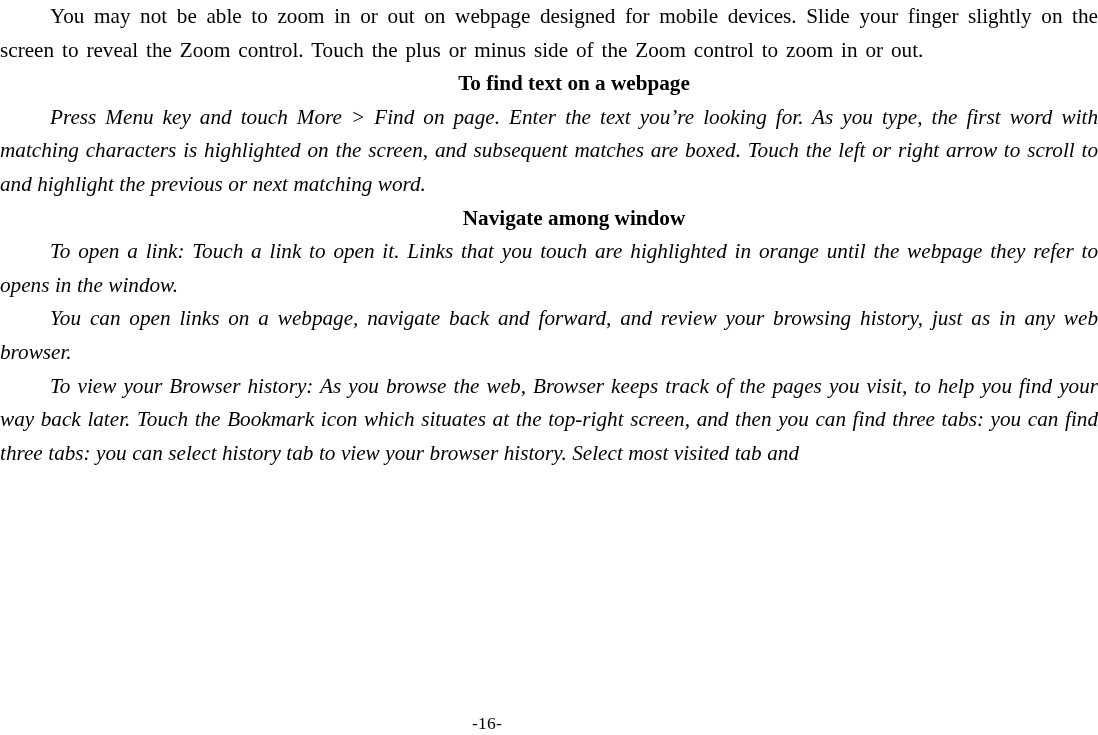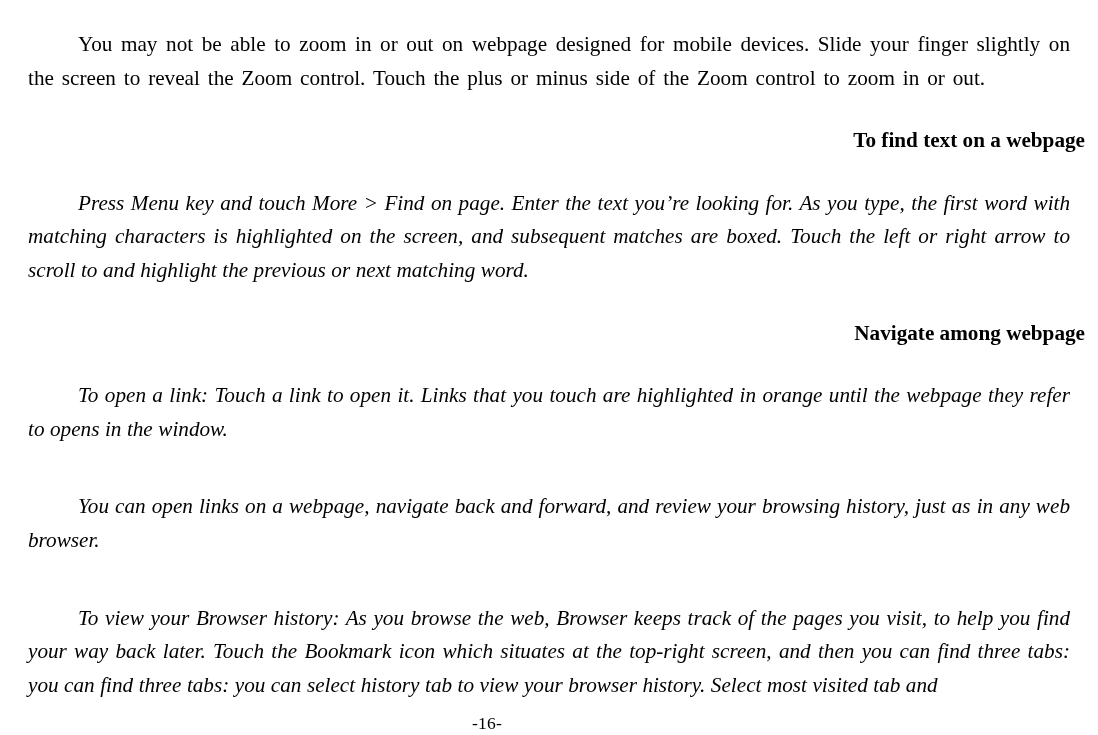--- a/index.html
+++ b/index.html
@@ -24,49 +24,49 @@
     padding: 0;
   }
   .content {
     position: absolute;
     left: 0px;
     top: 0px;
     width: 1098px;
   }
   
   p.para {
-    margin: 12px;
-    padding: 16px;
+    margin: 0;
+    padding: 0;
     font-size: 21.2px;
     line-height: 33.6px;
     text-align: justify;
     text-justify: inter-word;
     text-indent: 50px;
     -webkit-hyphens: none;
     hyphens: none;
     word-spacing: 0px;
   }
   
   p.para.loose {
     text-align: justify;
     word-spacing: 0.2px;
     font-style: italic;
   }
   
   p.para.stretch {
     word-spacing: 2.6px;
   }
   h2.heading {
-    margin: 13px;
+    margin: 0;
     padding: 0;
     font-size: 21.2px;
     line-height: 33.6px;
     font-weight: bold;
     text-indent: 50px;
-    text-align: right;
+    text-align: center;
     white-space: nowrap;
   }
   .footer {
     position: absolute;
     left: 0;
     top: 712px;
     width: 974px;
     text-align: center;
     font-size: 17.5px;
     line-height: 22px;
@@ -75,21 +75,21 @@
 </style>
 </head>
 <body>
 
 <div class="page">
 
   <div class="content" id="content-root">
       <p class="para stretch">You may not be able to zoom in or out on webpage designed for mobile devices. Slide your finger slightly on the screen to reveal the Zoom control. Touch the plus or minus side of the Zoom control to zoom in or out.</p>
       <h2 class="heading">To find text on a webpage</h2>
       <p class="para loose">Press Menu key and touch More &gt; Find on page. Enter the text you’re looking for. As you type, the first word with matching characters is highlighted on the screen, and subsequent matches are boxed. Touch the left or right arrow to scroll to and highlight the previous or next matching word.</p>
-      <h2 class="heading">Navigate among webpage</h2>
+      <h2 class="heading">Navigate among window</h2>
       <p class="para loose">To open a link: Touch a link to open it. Links that you touch are highlighted in orange until the webpage they refer to opens in the window.</p>
       <p class="para loose">You can open links on a webpage, navigate back and forward, and review your browsing history, just as in any web browser.</p>
       <p class="para loose">To view your Browser history: As you browse the web, Browser keeps track of the pages you visit, to help you find your way back later. Touch the Bookmark icon which situates at the top-right screen, and then you can find three tabs: you can find three tabs: you can select history tab to view your browser history. Select most visited tab and</p>
     </div>
 
   <div class="footer">-16-</div>
 
 </div>
 
 </body></html>

